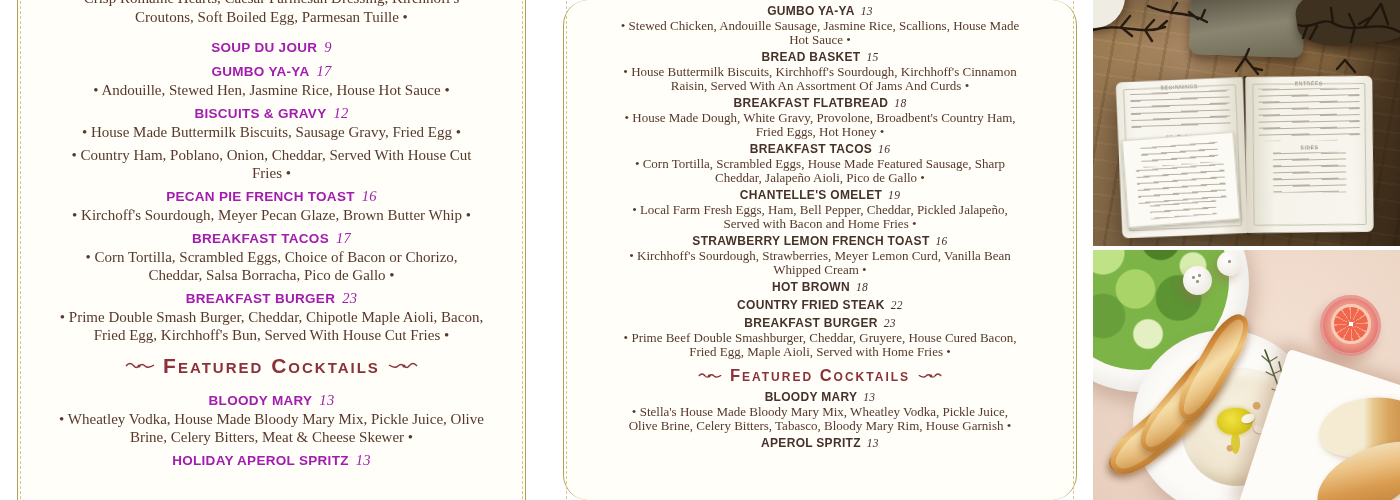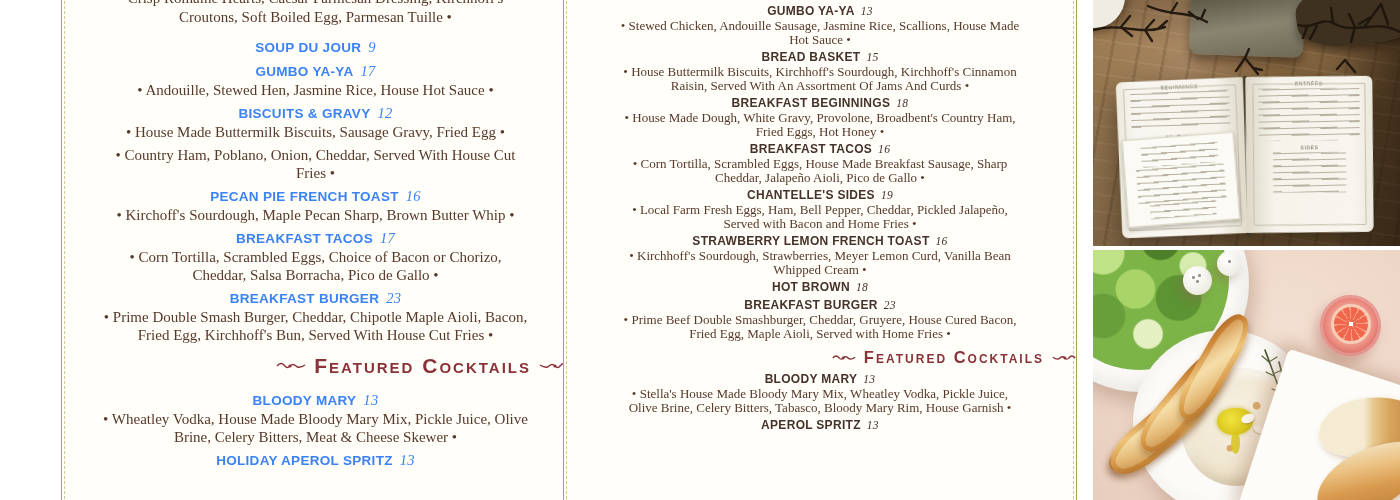--- a/index.html
+++ b/index.html
@@ -4,46 +4,46 @@
 <style>
   html,body{margin:0;padding:0;}
   body{width:1400px;height:500px;overflow:hidden;background:#ffffff;position:relative;
        font-family:"Liberation Serif", serif;color:#543527;}
 
   
   .menu-panel{position:absolute;top:0;height:500px;background:#fffef9;
               border-left:1px solid #b0a052;border-right:1px solid #b0a052;box-sizing:border-box;}
   .menu-panel::before{content:"";position:absolute;top:-4px;bottom:-4px;left:2px;right:2px;
               border-left:1px dashed #d4c892;border-right:1px dashed #d4c892;pointer-events:none;}
-  #panel-left{left:17px;width:509px;margin-left:44px;}
-  #panel-mid{left:563px;width:514px;}
+  #panel-left{left:17px;width:509px;}
+  #panel-mid{left:563px;width:514px;border-radius:25px;}
   .panel-inner{position:relative;height:100%;overflow:hidden;text-align:center;}
 
   
   #panel-left .intro{margin-top:-11px;font-size:15px;line-height:18.5px;color:#57392b;}
   #panel-left .list{margin-top:12px;}
   #panel-left .mi{margin-top:5px;}
   #panel-left .mt{font-family:"Liberation Sans",sans-serif;font-weight:700;font-size:13.5px;
-                  line-height:18px;letter-spacing:.3px;color:#3b82f6;}
+                  line-height:18px;letter-spacing:.3px;color:#a21caf;}
   #panel-left .md{font-size:15px;line-height:18px;color:#57392b;max-width:428px;margin:0 auto;}
   #panel-left .pr{font-family:"Liberation Serif",serif;font-style:italic;font-weight:400;
                   font-size:14.5px;margin-left:7px;}
 
   
   #panel-mid .list{margin-top:2px;}
   #panel-mid .mi{margin-top:5px;}
   #panel-mid .mt{font-family:"Liberation Sans",sans-serif;font-weight:700;font-size:12px;
                  line-height:13px;letter-spacing:.3px;color:#46322a;}
   #panel-mid .md{font-size:13px;line-height:13.5px;color:#57392b;max-width:400px;margin:1px auto 0;}
   #panel-mid .pr{font-family:"Liberation Serif",serif;font-style:italic;font-weight:400;
                  font-size:11.5px;margin-left:6px;}
 
   
   .cock-h{color:#8b3139;font-family:"Liberation Sans",sans-serif;font-variant:small-caps;
-          font-weight:600;letter-spacing:2px;display:flex;align-items:center;justify-content:flex-end;gap:8px;}
+          font-weight:600;letter-spacing:2px;display:flex;align-items:center;justify-content:center;gap:8px;}
   #panel-left .cock-h{font-size:21px;margin-top:9px;line-height:26px;}
   #panel-mid  .cock-h{font-size:16.5px;margin-top:7px;line-height:21px;}
   .orn{flex:0 0 auto;}
   .orn.flip{transform:scaleX(-1);}
 
   
   .photo{position:absolute;left:1093px;width:307px;overflow:hidden;background:#ccc;}
   #photo-menu{top:0;height:246px;}
   #photo-food{top:250px;height:250px;}
 
@@ -166,21 +166,21 @@
         </div>
         <div class="mi">
           <div class="mt"><span class="nm">BISCUITS &amp; GRAVY</span><span class="pr">12</span></div>
           <div class="md">• House Made Buttermilk Biscuits, Sausage Gravy, Fried Egg •</div>
         </div>
         <div class="mi">
           <div class="md">• Country Ham, Poblano, Onion, Cheddar, Served With House Cut Fries •</div>
         </div>
         <div class="mi">
           <div class="mt"><span class="nm">PECAN PIE FRENCH TOAST</span><span class="pr">16</span></div>
-          <div class="md">• Kirchoff's Sourdough, Maple Pecan Sharp, Brown Butter Whip •</div>
+          <div class="md">• Kirchoff's Sourdough, Meyer Pecan Glaze, Brown Butter Whip •</div>
         </div>
         <div class="mi">
           <div class="mt"><span class="nm">BREAKFAST TACOS</span><span class="pr">17</span></div>
           <div class="md">• Corn Tortilla, Scrambled Eggs, Choice of Bacon or Chorizo, Cheddar, Salsa Borracha, Pico de Gallo •</div>
         </div>
         <div class="mi">
           <div class="mt"><span class="nm">BREAKFAST BURGER</span><span class="pr">23</span></div>
           <div class="md">• Prime Double Smash Burger, Cheddar, Chipotle Maple Aioli, Bacon, Fried Egg, Kirchhoff's Bun, Served With House Cut Fries •</div>
         </div>
       </div>
@@ -212,39 +212,40 @@
     <div class="list">
         <div class="mi">
           <div class="mt"><span class="nm">GUMBO YA-YA</span><span class="pr">13</span></div>
           <div class="md">• Stewed Chicken, Andouille Sausage, Jasmine Rice, Scallions, House Made Hot Sauce •</div>
         </div>
         <div class="mi">
           <div class="mt"><span class="nm">BREAD BASKET</span><span class="pr">15</span></div>
           <div class="md">• House Buttermilk Biscuits, Kirchhoff's Sourdough, Kirchhoff's Cinnamon Raisin, Served With An Assortment Of Jams And Curds •</div>
         </div>
         <div class="mi">
-          <div class="mt"><span class="nm">BREAKFAST BEGINNINGS</span><span class="pr">18</span></div>
+          <div class="mt"><span class="nm">BREAKFAST FLATBREAD</span><span class="pr">18</span></div>
           <div class="md">• House Made Dough, White Gravy, Provolone, Broadbent's Country Ham, Fried Eggs, Hot Honey •</div>
         </div>
         <div class="mi">
           <div class="mt"><span class="nm">BREAKFAST TACOS</span><span class="pr">16</span></div>
-          <div class="md">• Corn Tortilla, Scrambled Eggs, House Made Breakfast Sausage, Sharp Cheddar, Jalapeño Aioli, Pico de Gallo •</div>
-        </div>
-        <div class="mi">
-          <div class="mt"><span class="nm">CHANTELLE'S SIDES</span><span class="pr">19</span></div>
+          <div class="md">• Corn Tortilla, Scrambled Eggs, House Made Featured Sausage, Sharp Cheddar, Jalapeño Aioli, Pico de Gallo •</div>
+        </div>
+        <div class="mi">
+          <div class="mt"><span class="nm">CHANTELLE'S OMELET</span><span class="pr">19</span></div>
           <div class="md">• Local Farm Fresh Eggs, Ham, Bell Pepper, Cheddar, Pickled Jalapeño, Served with Bacon and Home Fries •</div>
         </div>
         <div class="mi">
           <div class="mt"><span class="nm">STRAWBERRY LEMON FRENCH TOAST</span><span class="pr">16</span></div>
           <div class="md">• Kirchhoff's Sourdough, Strawberries, Meyer Lemon Curd, Vanilla Bean Whipped Cream •</div>
         </div>
         <div class="mi">
           <div class="mt"><span class="nm">HOT BROWN</span><span class="pr">18</span></div>
         </div>
         <div class="mi">
+          <div class="mt"><span class="nm">COUNTRY FRIED STEAK</span><span class="pr">22</span></div>
         </div>
         <div class="mi">
           <div class="mt"><span class="nm">BREAKFAST BURGER</span><span class="pr">23</span></div>
           <div class="md">• Prime Beef Double Smashburger, Cheddar, Gruyere, House Cured Bacon, Fried Egg, Maple Aioli, Served with Home Fries •</div>
         </div>
       </div>
     <div class="cock-h">
       <svg class="orn" width="24" height="10" viewBox="0 0 30 12">
         <path d="M1,6 Q5,1 9,6 Q11,9 14,6 Q17,3 20,6 Q23,9 29,5" fill="none" stroke="#8b3139" stroke-width="1.6"></path>
         <circle cx="14" cy="6" r="1.8" fill="#8b3139"></circle>

